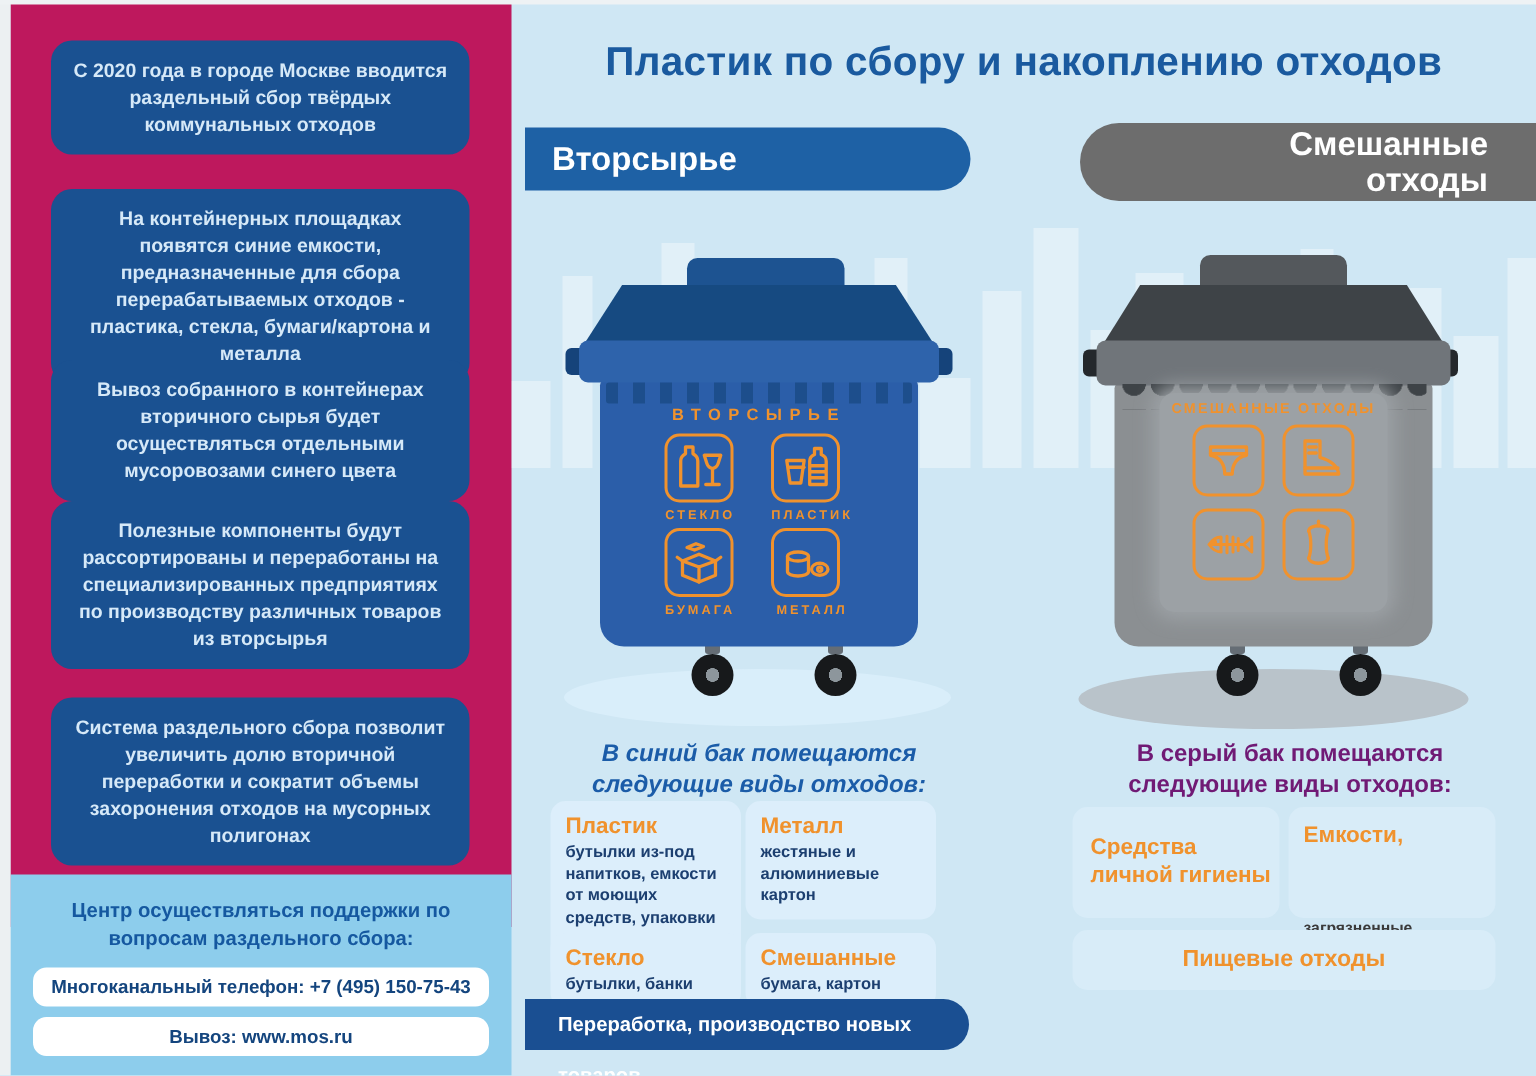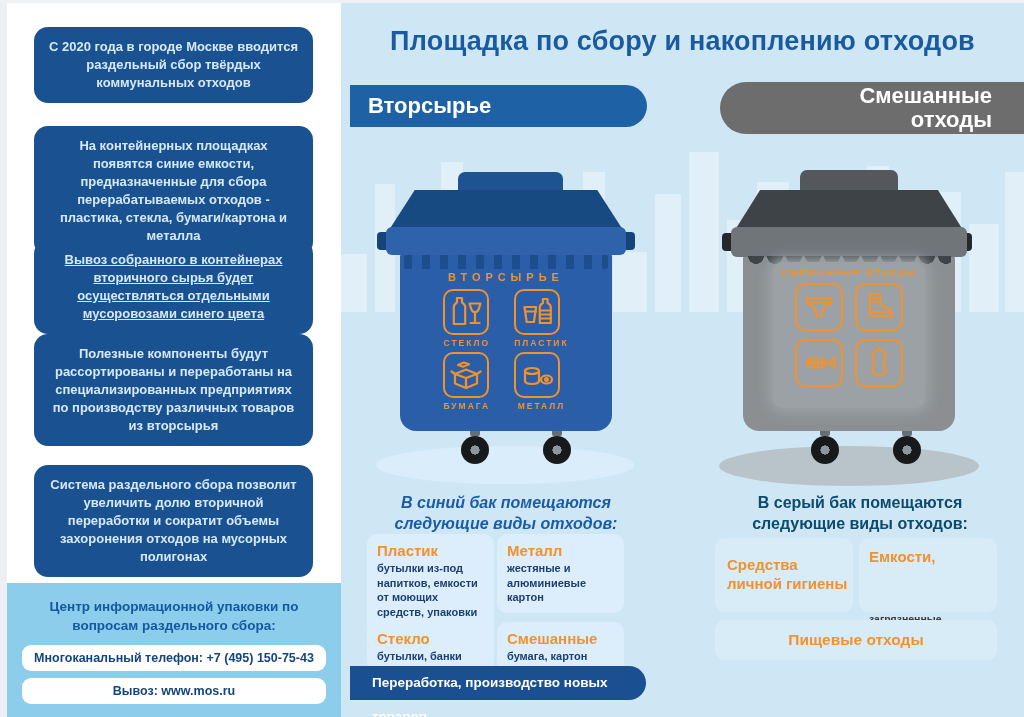--- a/index.html
+++ b/index.html
@@ -7,30 +7,30 @@
   body {
     position:relative;
     font-family:"Liberation Sans", sans-serif;
     background:#cfe7f4;
     overflow:hidden;
   }
   .edge-left { position:absolute; left:0; top:0; width:7px; height:717px; background:#ecf0f2; z-index:50; }
   .edge-top  { position:absolute; left:0; top:0; width:1024px; height:3px; background:#eef2f4; z-index:50; }
 
   
-  .sidebar { position:absolute; left:7px; top:0; width:334px; height:618px; background:#ffffff; }
+  .sidebar { position:absolute; left:7px; top:0; width:334px; height:618px; background:#be185d; }
   .info-box {
     position:absolute; left:27px; width:279px;
     background:#1a5191; border-radius:14px;
     color:#d6e9f8; font-weight:bold; font-size:13px; line-height:1.38;
     text-align:center; padding:11px 14px;
   }
   .ib0 { top:27px; }
   .ib1 { top:126px; }
-  .ib2 { top:240px;text-decoration:underline; }
+  .ib2 { top:240px; }
   .ib3 { top:334px; }
   .ib4 { top:465px; }
   .support { position:absolute; left:0; top:583px; width:334px; height:134px; background:#8dcdec; }
   .support-heading {
     margin:15px auto 9px; width:290px; text-align:center;
     color:#1558a0; font-weight:bold; font-size:13.5px; line-height:1.4;
   }
   .support-pill {
     width:304px; margin:0 auto 7px; background:#ffffff; border-radius:9px;
     text-align:center; color:#14457e; font-weight:bold; font-size:12.5px;
@@ -104,21 +104,21 @@
   .g-panel { position:absolute; left:432px; top:262px; width:152px; height:146px; background:#9ca1a5;
     border-radius:10px; box-shadow:0 0 12px 5px #9ca1a5; z-index:5; }
   .g-label { left:402px; top:267px; width:212px; }
   .g-label .bin-title { font-size:9.5px; font-weight:bold; letter-spacing:1.5px; margin-bottom:5px; }
   .g-label .tiles { column-gap:12px; row-gap:8px; }
   .g-label .tile { width:48px; height:48px; }
 
   
   .list-heading { position:absolute; top:492px; text-align:center; font-weight:bold; font-size:16px; line-height:1.32; z-index:6; }
   .lh-blue { left:9px; width:312px; color:#1b5ca8;font-style:italic; }
-  .lh-gray { left:369px; width:300px; color:#0c4a6e; }
+  .lh-gray { left:369px; width:300px; color:#701a75; }
   .list-heading .wrap { display:inline-block; max-width:238px; }
 
   .card { position:absolute; background:#dceefb; border-radius:10px; padding:8px 10px; z-index:6; }
   .card .card-title { color:#f0922d; font-size:15px; font-weight:bold; margin-bottom:2px; line-height:1.15; }
   .card .card-body { color:#1c3f70; font-size:11px; font-weight:bold; line-height:1.32; }
   .c-plastic { left:26px;  top:534px; width:127px; min-height:84px; }
   .c-metal   { left:156px; top:534px; width:127px; min-height:74px; }
   .c-glass   { left:26px;  top:622px; width:127px; min-height:40px; }
   .c-paper   { left:156px; top:622px; width:127px; min-height:40px; }
 
@@ -142,21 +142,21 @@
 <div class="edge-left"></div>
 <div class="edge-top"></div>
 
 <div class="sidebar">
   <div class="info-box ib0">С 2020 года в городе Москве вводится раздельный сбор твёрдых коммунальных отходов</div>
   <div class="info-box ib1">На контейнерных площадках появятся синие емкости, предназначенные для сбора перерабатываемых отходов - пластика, стекла, бумаги/картона и металла</div>
   <div class="info-box ib2">Вывоз собранного в контейнерах вторичного сырья будет осуществляться отдельными мусоровозами синего цвета</div>
   <div class="info-box ib4">Система раздельного сбора позволит увеличить долю вторичной переработки и сократит объемы захоронения отходов на мусорных полигонах</div>
   <div class="info-box ib3">Полезные компоненты будут рассортированы и переработаны на специализированных предприятиях по производству различных товаров из вторсырья</div>
   <div class="support">
-    <div class="support-heading">Центр информационной упаковки по вопросам раздельного сбора:</div>
+    <div class="support-heading">Центр осуществляться поддержки по вопросам раздельного сбора:</div>
     <div class="support-pill">Многоканальный телефон: +7 (495) 150-75-43</div>
     <div class="support-pill">Вывоз: www.mos.ru</div>
   </div>
 </div>
 
 <div class="main">
 
   <svg class="skyline" width="683" height="184" viewBox="0 0 683 184">
     <g fill="#ffffff" opacity="0.38">
       <rect x="0" y="126" width="26" height="58"></rect>
@@ -175,21 +175,21 @@
         <rect x="456" y="114" width="24" height="70"></rect>
       <rect x="488" y="80" width="30" height="104"></rect>
         <rect x="526" y="38" width="22" height="146"></rect>
       <rect x="556" y="108" width="32" height="76"></rect>
         <rect x="596" y="64" width="24" height="120"></rect>
       <rect x="628" y="96" width="30" height="88"></rect>
         <rect x="664" y="44" width="19" height="140"></rect>
     </g>
   </svg>
 
-  <div class="page-title">Площадка по сбору и накоплению отходов</div>
+  <div class="page-title">Пластик по сбору и накоплению отходов</div>
 
   <div class="banner-blue">Вторсырье</div>
   <div class="banner-gray">
     <span class="wrap">Смешанные отходы</span>
   </div>
 
   <div>
     <div class="shadow b-shadow"></div>
     <div class="wheel b-wheel1">
         <div class="stem"></div>

